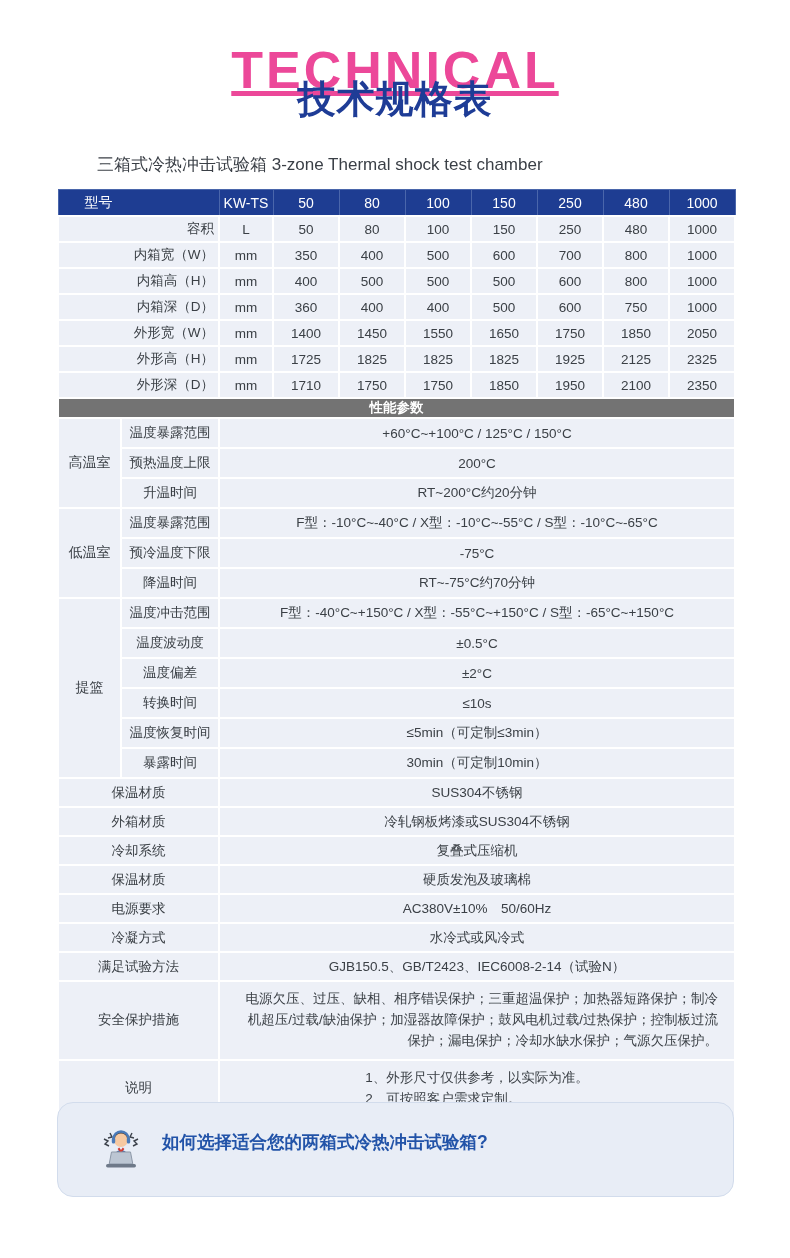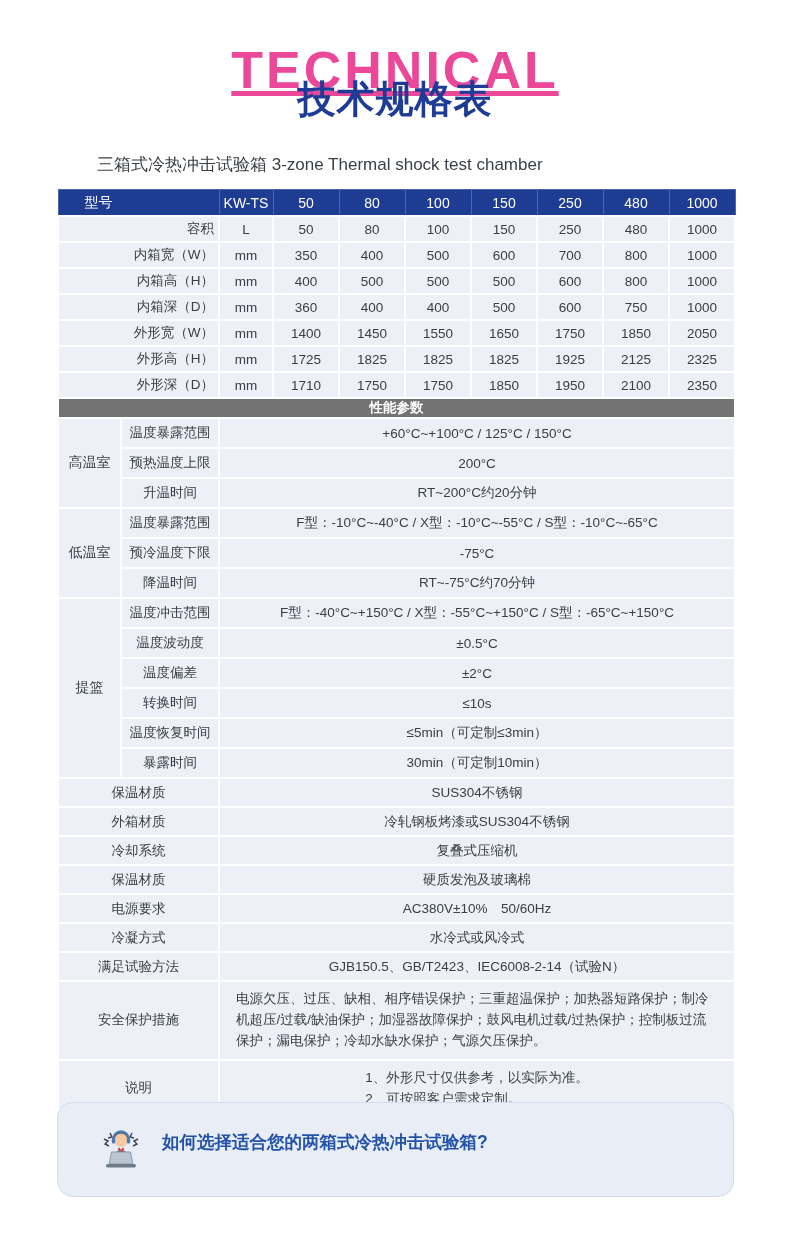--- a/index.html
+++ b/index.html
@@ -37,21 +37,21 @@
   tr.specr td.lbl{text-align:right;padding-left:26px;}
   tr.band td{
     background:#737373;color:#ffffff;font-weight:bold;font-size:13.5px;
     height:15px;padding:0;
   }
   tr.perf td{height:26px;}
   td.gname{font-size:14px;}
   tr.srow td{height:25px;}
   tr.safety td{padding:7px 6px;}
   tr.safety td.val-left{
-    text-align:left;padding:7px 16px;line-height:1.55;
+    text-align:right;padding:7px 16px;line-height:1.55;
   }
   tr.noter td{padding:6px;}
   .note-wrap{display:inline-block;text-align:left;line-height:1.6;}
   
   .tip-card{
     position:absolute;top:1102px;left:57px;width:677px;height:95px;
     background:#e8edf6;border:1px solid #d2dcec;border-radius:16px;
     box-sizing:border-box;display:flex;align-items:center;
   }
   .tip-icon{margin-left:38px;flex:0 0 auto;display:flex;align-items:center;}

